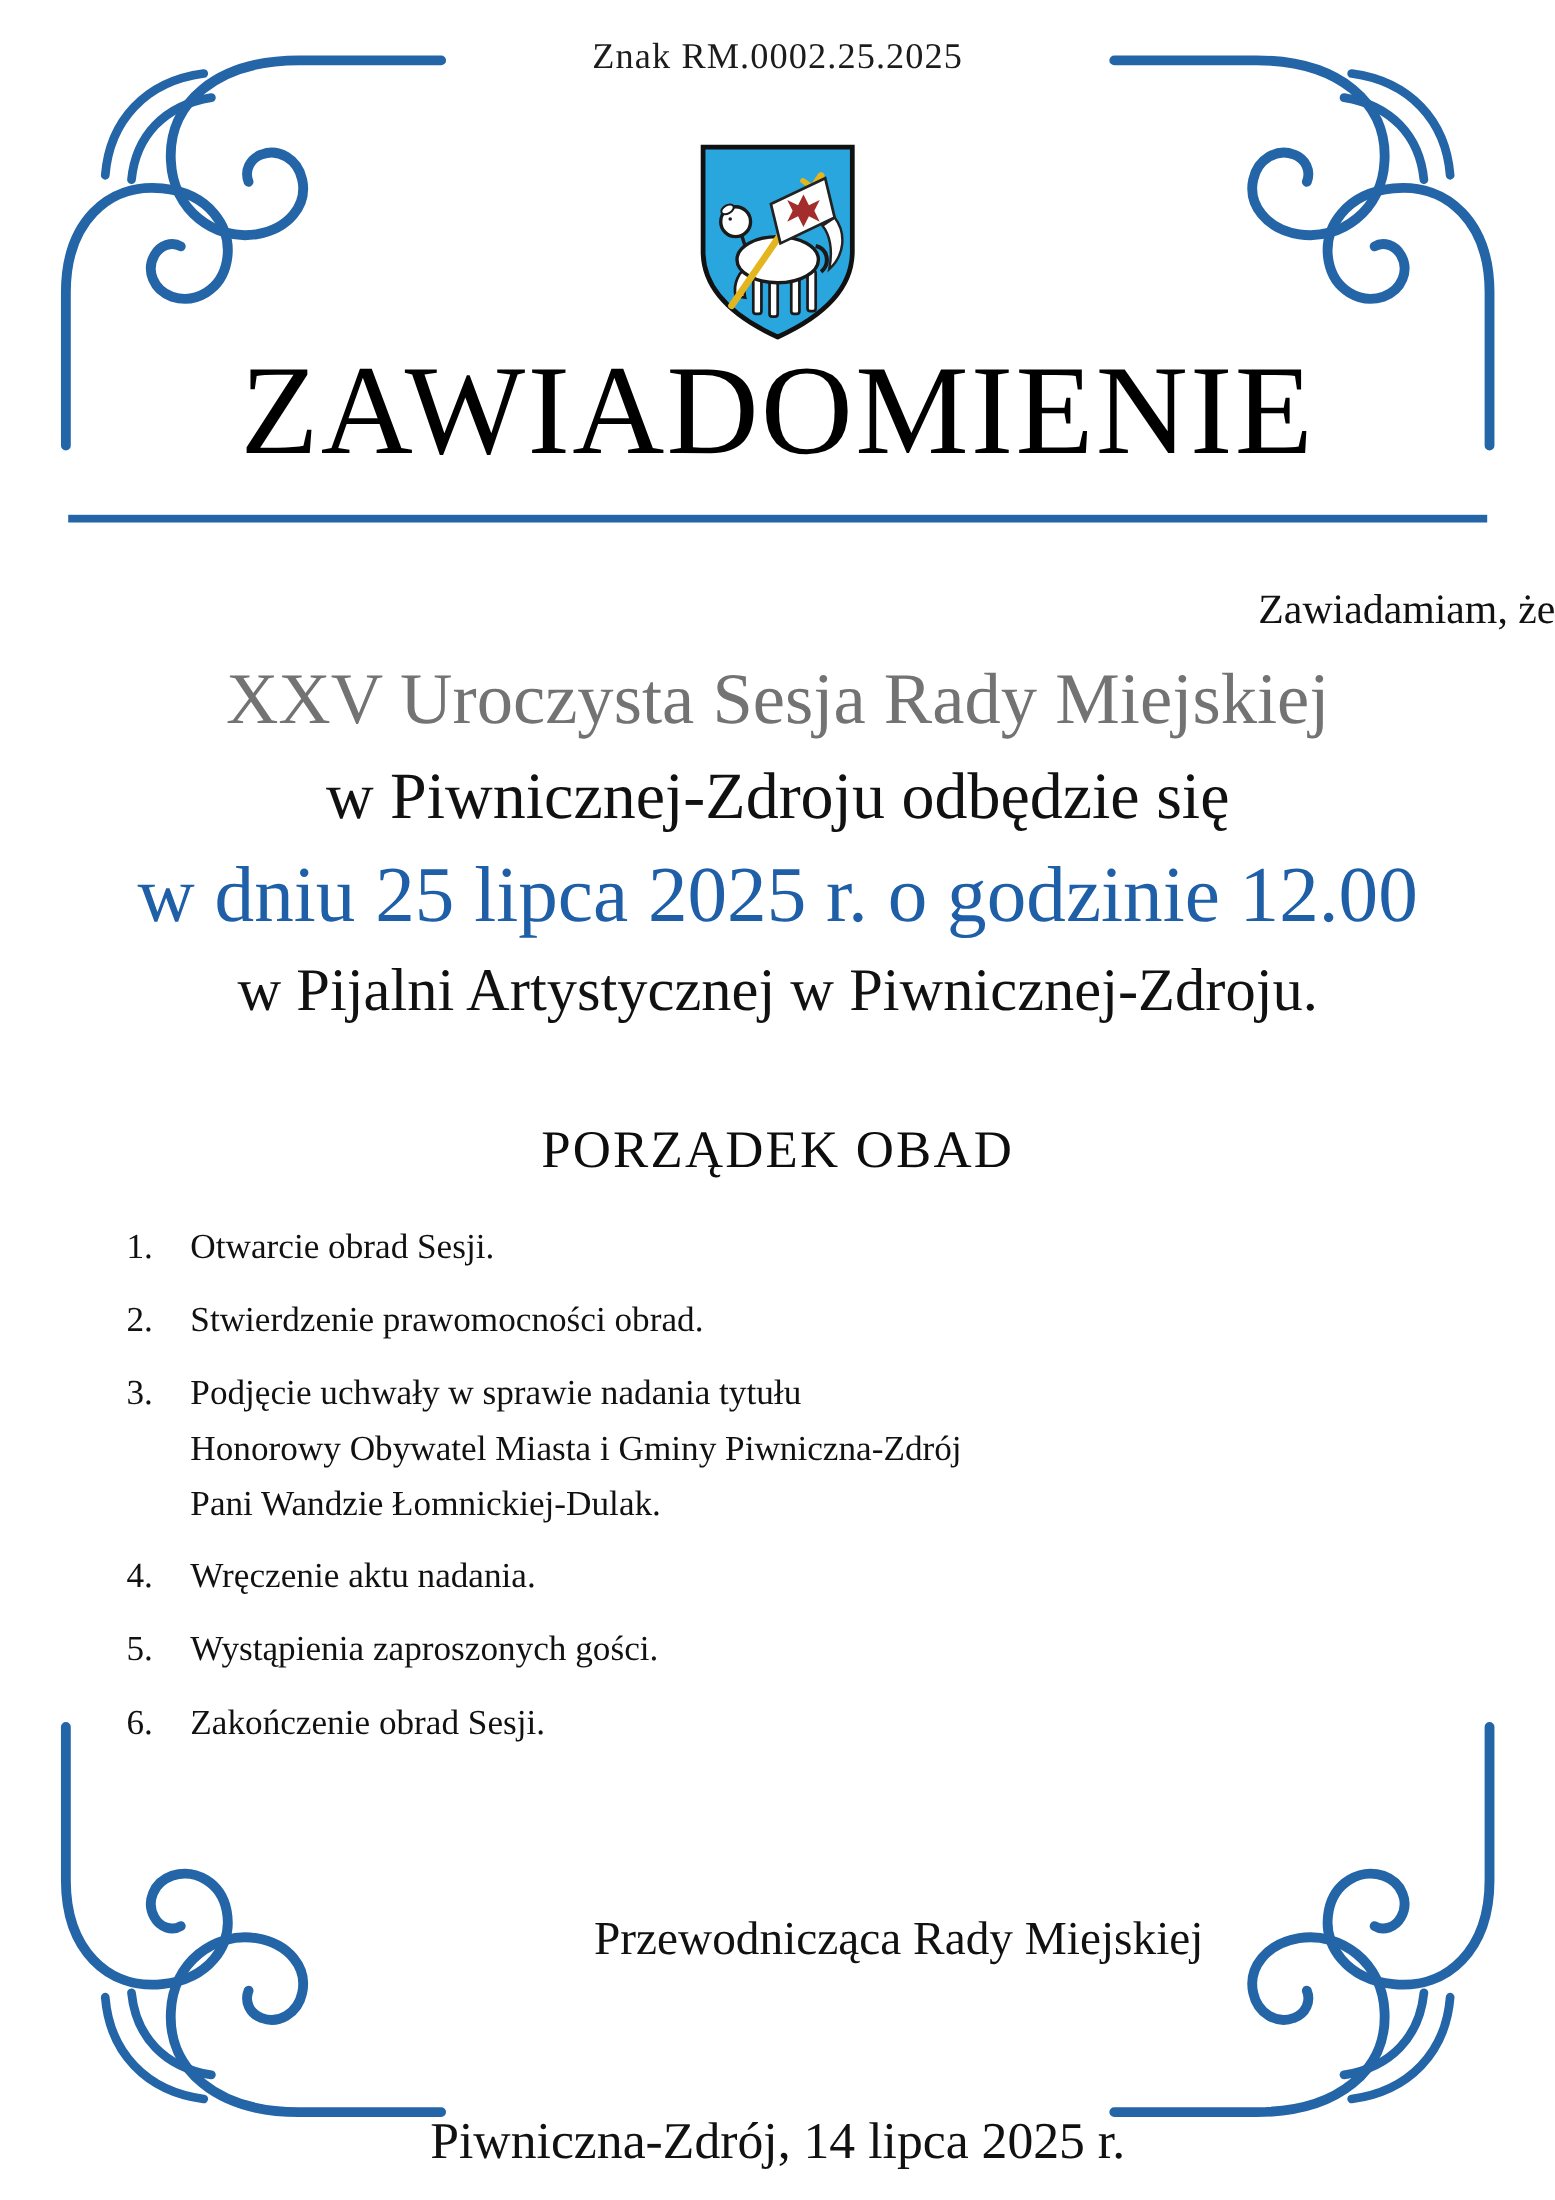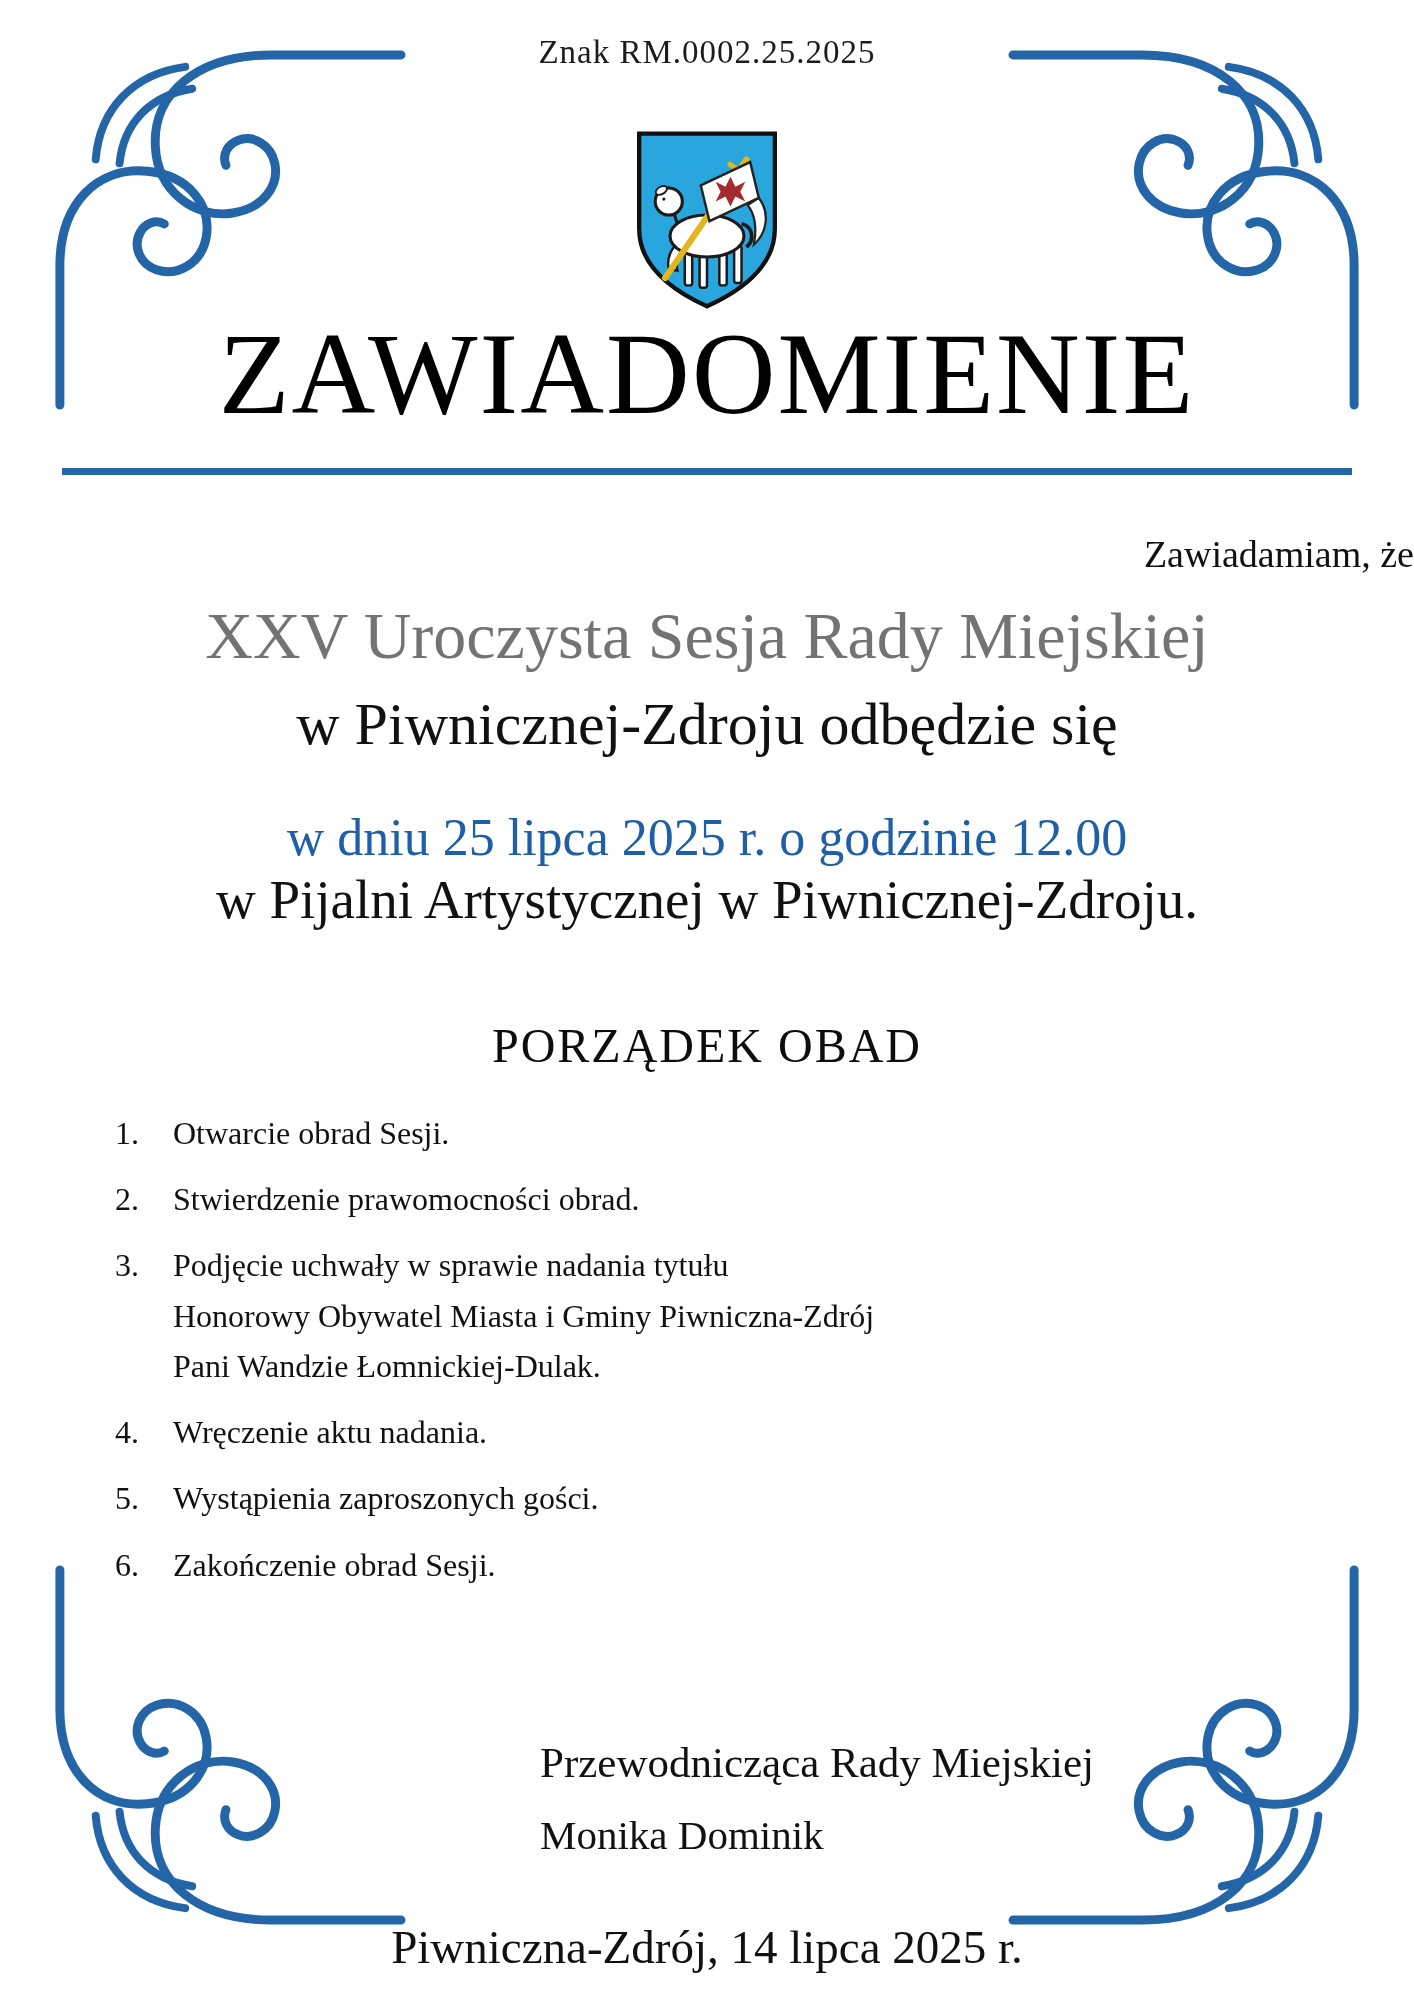--- a/index.html
+++ b/index.html
@@ -38,21 +38,21 @@
     position: absolute;
     left: 62px; top: 468px;
     width: 1290px; height: 7px;
     background: #2465a8;
   }
 
   .intro-line { white-space: nowrap; }
   .intro-1 { top: 532px; font-size: 38px; text-align: right; }
   .intro-2 { top: 598px; font-size: 66px; color: #737373; }
   .intro-3 { top: 690px; font-size: 60px; }
-  .intro-4 { top: 772px; font-size: 52px; color: #1f5fa8; margin-top: 36px; }
+  .intro-4 { top: 772px; font-size: 72px; color: #1f5fa8; }
   .intro-5 { top: 868px; font-size: 55px; }
 
   .agenda-heading { top: 1018px; font-size: 48px; letter-spacing: 2px; color: #0d0d0d; }
 
   .agenda-list { position: absolute; left: 115px; top: 1108px; width: 1120px; }
   .agenda-item {
     font-size: 32px;
     line-height: 1.57;
     margin-bottom: 16px;
     padding-left: 58px;
@@ -169,18 +169,17 @@
     <div class="agenda-item">
       <span class="agenda-num">5.</span><span class="agenda-text">Wystąpienia zaproszonych gości.</span>
     </div>
     <div class="agenda-item">
       <span class="agenda-num">6.</span><span class="agenda-text">Zakończenie obrad Sesji.</span>
     </div>
   </div>
 
   <div class="signature-block">
     <div class="signature-role">Przewodnicząca Rady Miejskiej</div>
-    <div class="signature-name">Monika Dominik</div>
   </div>
 
   <div class="centered footer-date">Piwniczna-Zdrój, 14 lipca 2025 r.</div>
 
 </div>
 
 </body></html>

